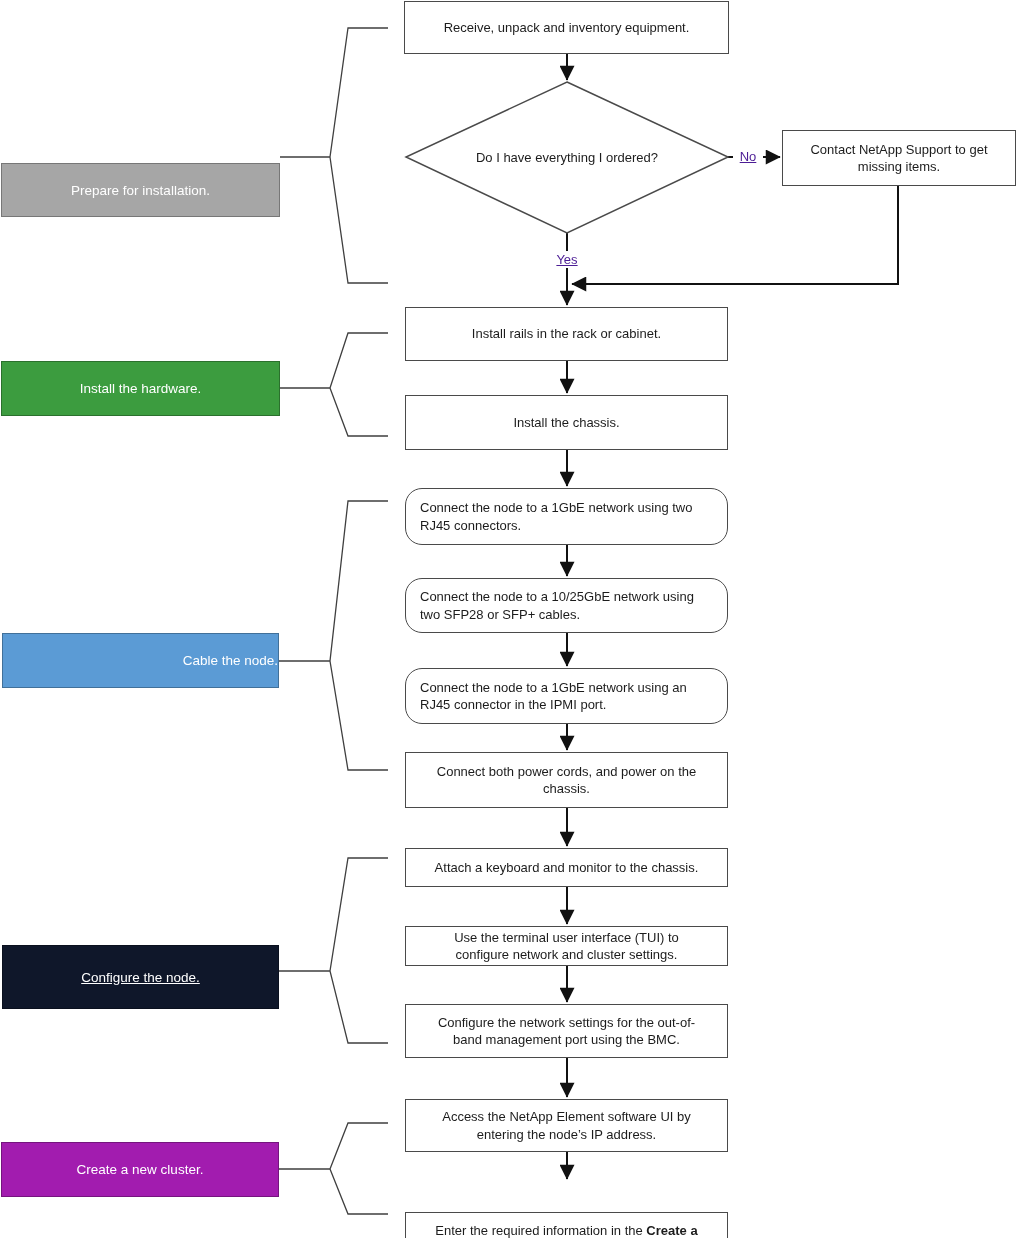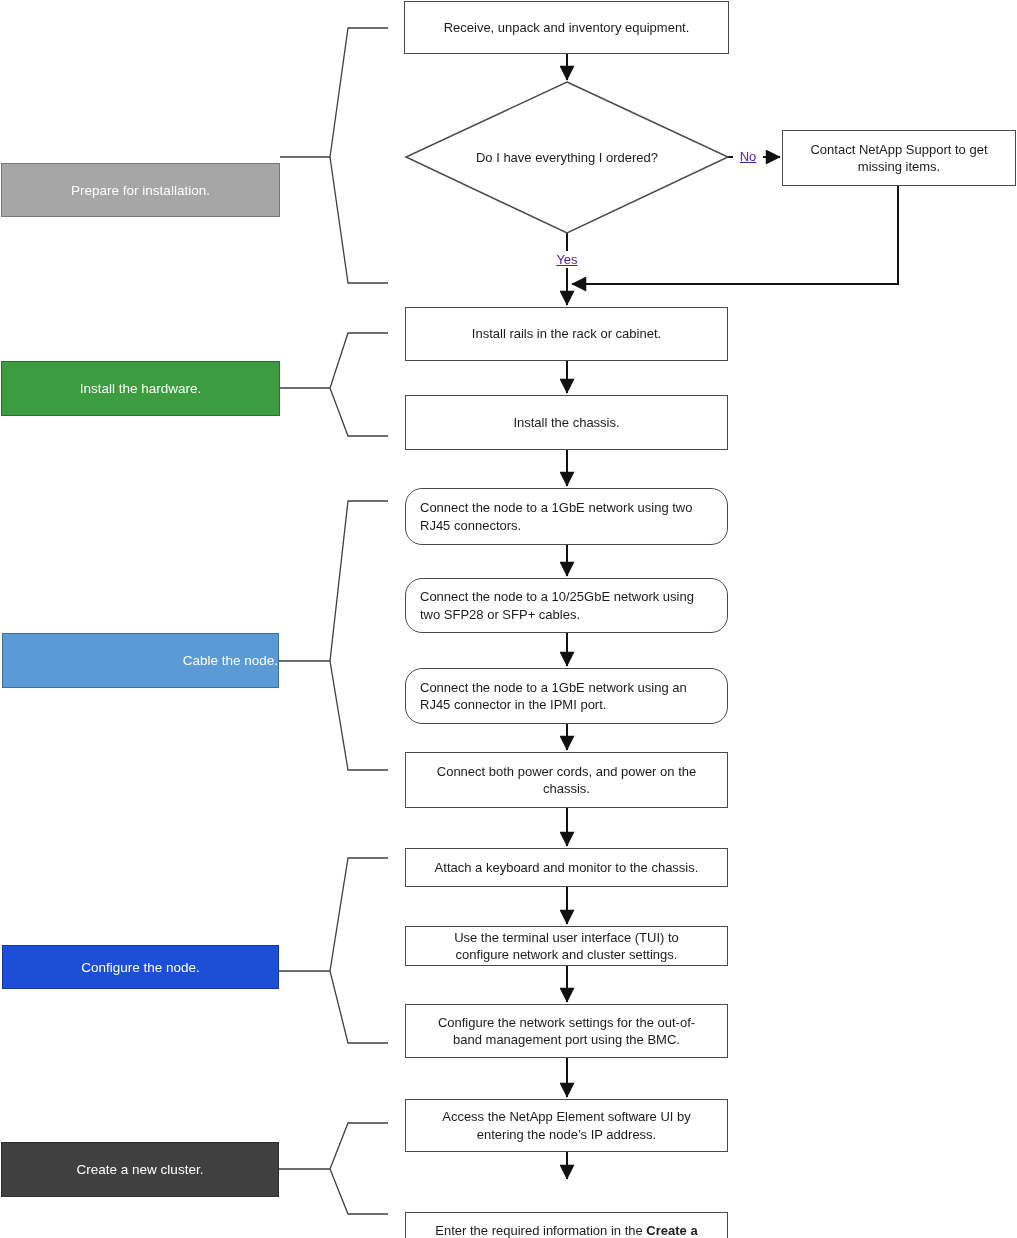--- a/index.html
+++ b/index.html
@@ -65,24 +65,24 @@
 
   <div class="stage" style="left: 1px; top: 131px; width: 279px; height: 54px; background: rgb(166, 166, 166); margin-top: 32px;">
     <span>Prepare for installation.</span>
   </div>
   <div class="stage" style="left: 1px; top: 361px; width: 279px; height: 55px; background: rgb(60, 156, 63);">
     <span>Install the hardware.</span>
   </div>
   <div class="stage" style="left: 2px; top: 633px; width: 277px; height: 55px; background: rgb(91, 155, 213); justify-content: flex-end;">
     <span>Cable the node.</span>
   </div>
-  <div class="stage" style="left: 2px; top: 945px; width: 277px; height: 44px; background: #1d4ed8;">
+  <div class="stage" style="left: 2px; top: 945px; width: 277px; height: 64px; background: #0f172a; text-decoration: underline;">
     <span>Configure the node.</span>
   </div>
-  <div class="stage" style="left: 1px; top: 1142px; width: 278px; height: 55px; background: #404040;">
+  <div class="stage" style="left: 1px; top: 1142px; width: 278px; height: 55px; background: #a21caf;">
     <span>Create a new cluster.</span>
   </div>
 
   <div class="fbox" style="left:404px;top:1px;width:325px;height:53px">
     <span>Receive, unpack and inventory equipment.</span>
   </div>
 
   <div class="diamond-text">
     <span>Do I have everything I ordered?</span>
   </div>

